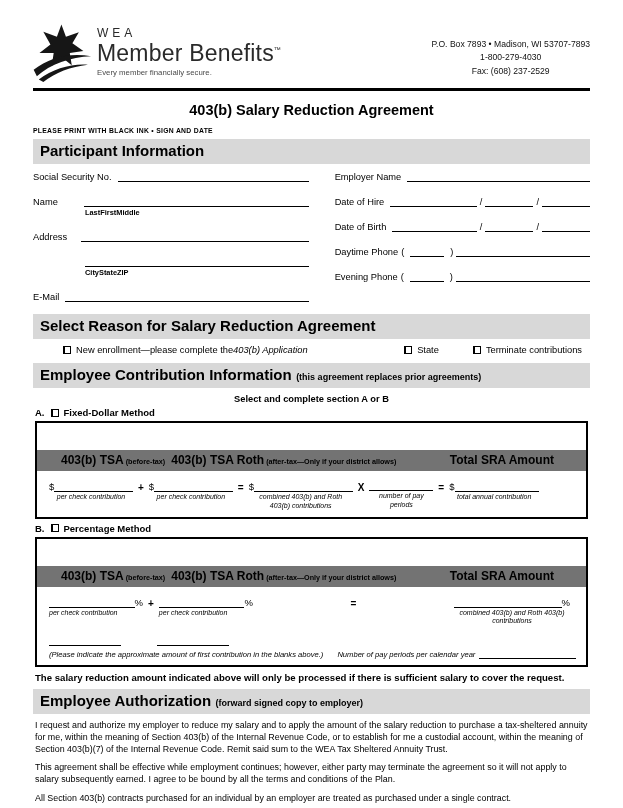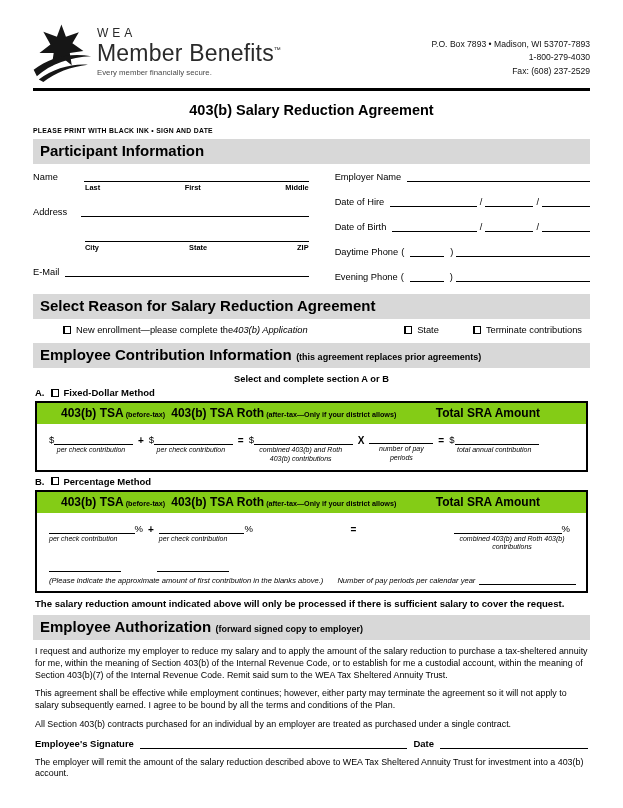--- a/index.html
+++ b/index.html
@@ -9,21 +9,21 @@
 
   
   .hdr { display:flex; align-items:flex-start; }
   .logo-wrap { display:flex; align-items:flex-start; }
   .logo-svg { width:62px; height:62px; margin-top:2px; }
   .logo-text { margin-left:2px; margin-top:6px; }
   .logo-org { font-size:12px; letter-spacing:4px; color:#2a2a2a; }
   .logo-name { font-size:23px; color:#2a2a2a; letter-spacing:0.2px; }
   .logo-tm { font-size:7px; vertical-align:super; }
   .logo-tag { font-size:7.8px; color:#4a4a4a; margin-top:1px; }
-  .contact { margin-left:auto; text-align:right; font-size:8.6px; line-height:1.55; margin-top:18px; color:#111; }
+  .contact { margin-left:auto; text-align:center; font-size:8.6px; line-height:1.55; margin-top:18px; color:#111; }
   .hdr-rule { height:3px; background:#000; margin-top:4px; }
 
   .doc-title { text-align:center; font-size:14.5px; font-weight:bold; margin:11px 0 9px; }
   .print-note { font-size:6.8px; font-weight:bold; letter-spacing:0.3px; margin-bottom:5px; }
 
   
   .secbar { background:#d8d8d8; padding:3px 7px 4px; margin:4px 0 6px; }
   .secbar-title { font-weight:bold; font-size:15px; }
   .secbar-note { font-weight:bold; font-size:9px; }
 
@@ -32,39 +32,39 @@
   .wline { flex:1; border-bottom:1.4px solid #000; height:10px; min-width:14px; }
   .cb { width:8px; height:8px; border:1.2px solid #000; border-left-width:2.6px; display:inline-block; flex:none; }
   .lbl { white-space:nowrap; }
 
   
   .pi-grid { display:flex; }
   .pi-left { width:52%; padding-right:14px; }
   .pi-right { width:48%; padding-left:12px; }
   .pi-left .frow, .pi-right .frow { margin-top:15px; }
   .pi-left .frow:first-child, .pi-right .frow:first-child { margin-top:2px; }
-  .sublabels { display:flex; justify-content:space-between; font-size:7.4px; font-weight:bold; margin-top:1px; }
+  .sublabels { display:flex; justify-content:flex-start; font-size:7.4px; font-weight:bold; margin-top:1px; }
   .sub-ind { margin-left:52px; }
   .gap6 { width:6px; flex:none; }
   .dline { flex:0 0 48px; border-bottom:1.4px solid #000; height:10px; }
   .slash { margin:0 3px; }
   .pline { flex:0 0 34px; border-bottom:1.4px solid #000; height:10px; margin:0 3px; }
 
   
   .reason-row { display:flex; align-items:center; font-size:9.3px; margin:2px 8px 8px 30px; }
   .opt { display:flex; align-items:center; }
   .opt .cb { margin-right:5px; }
   .sp1 { flex:1; } .sp2 { width:34px; }
 
   
   .select-note { text-align:center; font-weight:bold; font-size:9.3px; margin:2px 0 3px; }
   .method-row { display:flex; align-items:center; font-size:9.5px; font-weight:bold; margin:3px 0 3px 2px; }
   .method-row .cb { margin:0 5px 0 6px; }
   .ctable { border:2px solid #000; margin:0 2px 4px; background:#fff; }
-  .chead { background:#84cc16; display:flex; align-items:baseline; padding:3px 20px 4px 24px; }
+  .chead { background:#737373; display:flex; align-items:baseline; padding:3px 6px 4px 24px;margin-top:27px; }
   .chead .col { font-weight:bold; font-size:12px; white-space:nowrap; }
   .chead .colnote { font-weight:bold; font-size:7.2px; margin:0 6px 0 2px; white-space:nowrap; }
   .chead .total { margin-left:auto; margin-right:26px; }
   .cbody { display:flex; align-items:flex-start; padding:10px 10px 6px 12px; }
   .cfield { display:flex; flex-direction:column; }
   .cval { display:flex; align-items:flex-end; font-size:9.5px; }
   .clabel { font-style:italic; font-size:7px; text-align:center; margin-top:1px; line-height:1.25; }
   .op { font-weight:bold; font-size:10px; margin:0 5px; padding-top:1px; }
   .w84{width:84px;} .w94{width:94px;} .w104{width:104px;} .w64{width:64px;} .w90{width:90px;} .w116{width:116px;}
   .eqflex { flex:1; text-align:center; }
@@ -111,20 +111,25 @@
 
   <div class="doc-title">403(b) Salary Reduction Agreement</div>
   <div class="print-note">PLEASE PRINT WITH BLACK INK • SIGN AND DATE</div>
 
   <div class="secbar">
     <span class="secbar-title">Participant Information</span>
   </div>
   <div class="pi-grid">
     <div class="pi-left">
       <div class="frow">
+        <span class="lbl">Social Security No.</span>
+          <span class="gap6"></span>
+        <span class="wline"></span>
+      </div>
+      <div class="frow">
         <span class="lbl">Name</span>
           <span style="width:26px;flex:none"></span>
         <span class="wline"></span>
       </div>
       <div class="sublabels sub-ind">
         <span>Last</span>
         <span>First</span>
         <span>Middle</span>
       </div>
       <div class="frow">

